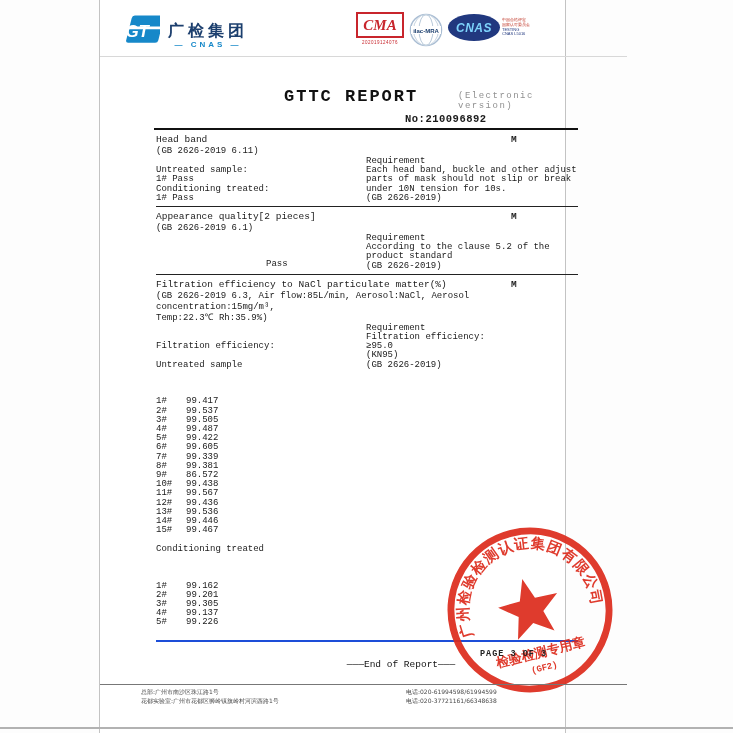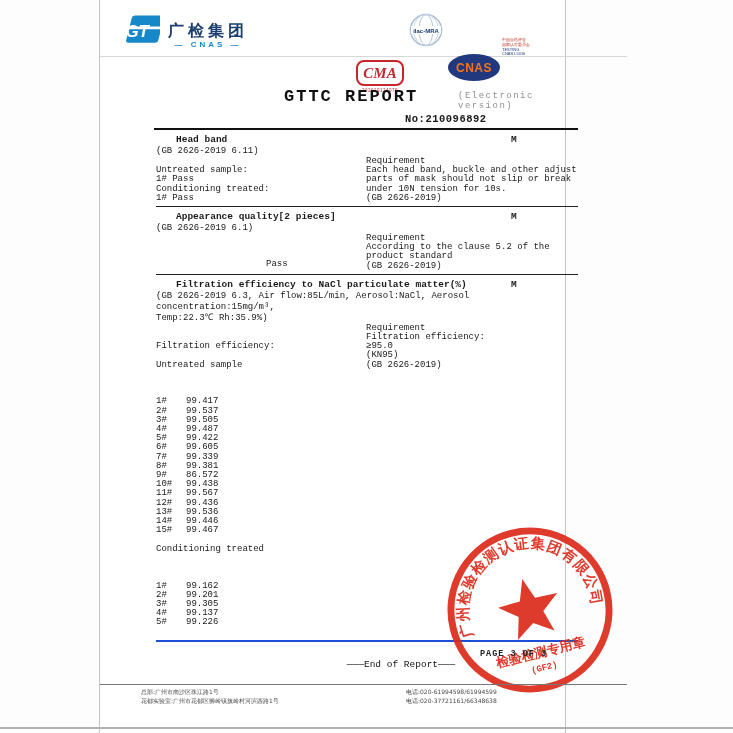--- a/index.html
+++ b/index.html
@@ -8,39 +8,39 @@
   .page { position:absolute; left:99px; top:0; width:467px; height:733px; background:#fff; border-left:1px solid #c3c3c3; border-right:1px solid #c3c3c3; }
 
   
   .hdr { position:absolute; left:0; top:0; width:527px; height:57px; border-bottom:1px solid #d8d8d8; }
   .logo { position:absolute; left:16px; top:10px; display:flex; align-items:center; gap:8px; }
   .logo-txt { display:flex; flex-direction:column; align-items:center;margin-top:12px; }
   .logo-cn { font-family:"DejaVu Sans",sans-serif; font-weight:bold; font-size:16px; letter-spacing:4px; color:#1c3f6e; line-height:18px; }
   .logo-en { font-family:"Liberation Sans",sans-serif; font-size:8px; letter-spacing:3px; color:#1688c9; font-weight:bold; line-height:10px; }
   .marks { position:absolute; left:256px; top:8px; display:flex; align-items:flex-start; gap:5px; }
   .cma { display:flex; flex-direction:column; align-items:center; margin-top:4px; }
-  .cma-box { width:48px; height:26px; border:2px solid #c8252c; border-radius:8px; display:flex; align-items:center; justify-content:center; color:#c8252c; font-family:"Liberation Serif",serif; font-weight:bold; font-size:15px; font-style:italic;margin-top:48px; }
+  .cma-box { width:48px; height:26px; border:2px solid #c8252c; border-radius:0; display:flex; align-items:center; justify-content:center; color:#c8252c; font-family:"Liberation Serif",serif; font-weight:bold; font-size:15px; font-style:italic; }
   .cma-num { font-size:4.5px; color:#c8252c; letter-spacing:.5px; margin-top:2px; font-family:"Liberation Sans",sans-serif; }
   .cnas-wrap { display:flex; align-items:center; gap:2px; margin-top:6px; }
-  .cnas { width:52px; height:27px; background:#21387f; border-radius:50%; display:flex; align-items:center; justify-content:center; color:#f97316; font-family:"Liberation Sans",sans-serif; font-weight:bold; font-size:12px; letter-spacing:.5px;margin-top:40px; }
+  .cnas { width:52px; height:27px; background:#21387f; border-radius:50%; display:flex; align-items:center; justify-content:center; color:#7dd3fc; font-family:"Liberation Sans",sans-serif; font-weight:bold; font-style:italic; font-size:12px; letter-spacing:.5px; }
   .cnas-side { display:flex; flex-direction:column; font-family:"Liberation Sans",sans-serif; font-size:4px; line-height:4.6px; }
   .cnas-side span:nth-child(-n+2){ color:#c0392b; }
   .cnas-side span:nth-child(n+3){ color:#21387f; }
 
   
   .t-main { position:absolute; left:184px; top:87px; font-weight:bold; font-size:17px; letter-spacing:2px; color:#111; }
   .t-sub { position:absolute; left:358px; top:91px; font-size:9px; letter-spacing:1.5px; color:#909090; }
   .t-no { position:absolute; left:305px; top:113px; font-weight:bold; font-size:10.5px; letter-spacing:.5px; }
   .rule-top { position:absolute; left:54px; top:128px; width:424px; height:2px; background:#111; }
 
   
   .content { position:absolute; left:56px; top:130px; width:422px; font-size:9px; line-height:9.2px; }
   .sec { position:relative; padding:3px 0 3px 0; border-bottom:1px solid #222; }
   .sec.thick { border-bottom:2px solid #1d4ed8; }
-  .sec-title { font-weight:bold; font-size:9.5px; line-height:13px;margin-left:20px; }
+  .sec-title { font-weight:normal; font-size:9.5px; line-height:13px; }
   .sec-flag { position:absolute; left:355px; top:3px; font-weight:bold; font-size:9.5px; line-height:13px; }
   .method { font-size:9px; line-height:11px; white-space:pre-line; }
   .cols { position:relative; display:flex; }
   .col-l { width:210px; white-space:pre-line; }
   .col-l.drop { margin-top:9.2px; }
   .col-r { width:212px; white-space:pre-line; }
   .pass-ind { margin-left:110px; margin-top:26px; white-space:pre-line; }
   .frow { display:flex; }
   .fid { display:inline-block; width:30px; }
 

